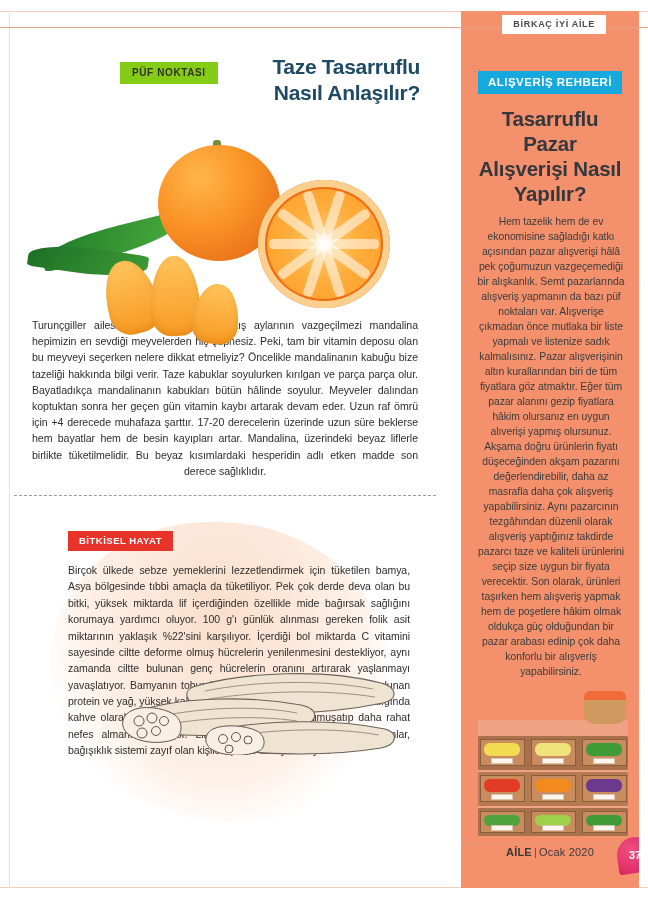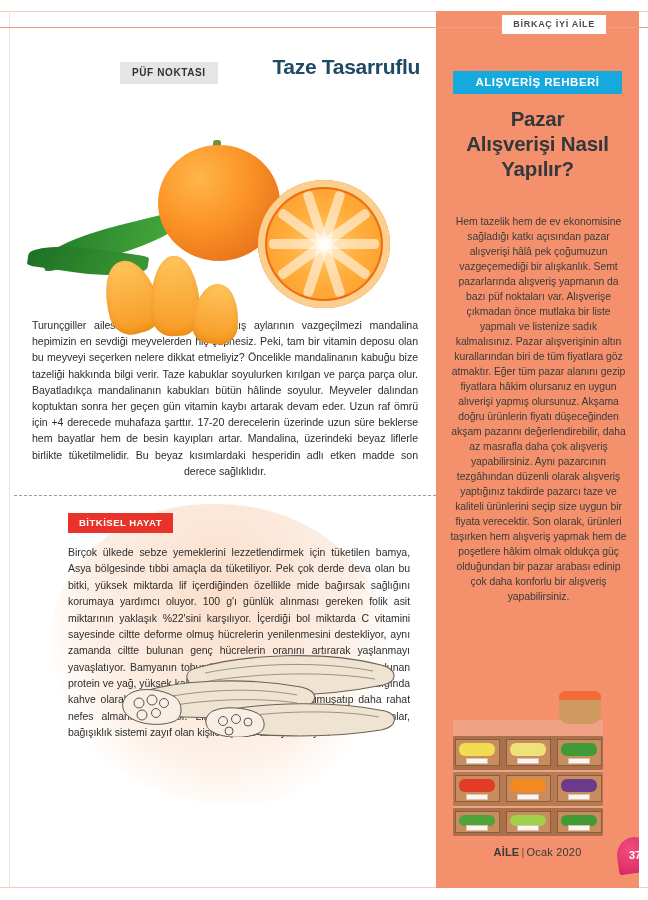--- a/index.html
+++ b/index.html
@@ -14,21 +14,21 @@
   
   .frame-top,.frame-bottom{position:absolute;left:0;right:0;height:1px;background:#f0cdbe;}
   .frame-top{top:11px;}
   .frame-bottom{bottom:12px;}
   .frame-left,.frame-right{position:absolute;top:11px;bottom:12px;width:1px;background:#f6ddd2;}
   .frame-left{left:9px;}
   .frame-right{right:9px;}
 
   
   .sidebar{
-    position:absolute;top:11px;right:9px;width:203px;bottom:12px;
+    position:absolute;top:11px;right:9px;width:178px;bottom:12px;
     background:#f4916c;overflow:hidden;
   }
   .sidebar-inner{position:relative;width:100%;height:100%;}
 
   
   .top-rule{position:absolute;top:27px;left:0;right:0;height:1px;background:#e8a184;z-index:3;}
   .kicker-box{
     position:absolute;top:15px;right:42px;z-index:4;
     background:#ffffff;padding:4px 11px 5px 11px;
     font-size:9px;letter-spacing:.7px;font-weight:700;color:#4a4a4a;
@@ -85,21 +85,21 @@
     display:flex;align-items:center;justify-content:center;
     z-index:6;
   }
   .pagenum span{transform:rotate(8deg);}
 
   
   .main{position:absolute;left:10px;top:28px;width:430px;bottom:12px;}
 
   .hero-head{position:relative;height:62px;margin-top:26px;}
   .pill-yellow{
-    position:absolute;left:110px;top:8px;background:#e5e5e5;color:#33312b;
+    position:absolute;left:110px;top:8px;background:#84cc16;color:#33312b;
     font-size:10px;font-weight:700;letter-spacing:.6px;padding:5px 12px 6px 12px;
   }
   .hero-title{
     position:absolute;right:20px;top:0;text-align:right;
     color:#1e4a63;font-size:21px;font-weight:700;line-height:1.22;letter-spacing:-.3px;
   }
 
   
   .photo{position:relative;height:195px;margin:4px 0 2px 0;}
   .leaf{position:absolute;background:#2f8f33;border-radius:60% 8% 60% 8%;}
@@ -132,21 +132,21 @@
     text-align:justify;text-align-last:center;
     font-size:10.6px;line-height:1.53;color:#2d2d2d;
     padding:0 22px 0 22px;letter-spacing:-.05px;
   }
 
   .dotted{
     margin:16px 4px 0 4px;border:0;border-top:1px dashed #8a8a8a;opacity:.85;height:0;
   }
 
   
-  .art2{position:relative;margin-top:14px;}
+  .art2{position:relative;margin-top:32px;}
   .wash{
     position:absolute;left:40px;top:-6px;width:340px;height:300px;
     background:radial-gradient(ellipse at 50% 30%,rgba(247,196,160,.55) 0%,rgba(247,200,165,.28) 55%,rgba(255,255,255,0) 75%);
     border-radius:48% 52% 45% 55%;
     z-index:0;
   }
   .art2-head{position:relative;z-index:2;height:28px;padding-left:58px;}
   .pill-red{
     position:absolute;left:58px;top:3px;background:#e8332a;color:#fff;
     font-size:9.5px;font-weight:700;letter-spacing:.5px;padding:4px 11px 5px 11px;
@@ -176,20 +176,21 @@
 
   <div class="top-rule"></div>
   <div class="kicker-box">BİRKAÇ İYİ AİLE</div>
 
   <div class="main">
 
     <div class="hero-head">
       <div class="pill-yellow">PÜF NOKTASI</div>
       <div class="hero-title">
         <div>Taze Tasarruflu</div>
+        <div>Nasıl Anlaşılır?</div>
       </div>
     </div>
 
     <div class="photo">
       <div class="leaf leaf-a"></div>
       <div class="leaf leaf-b"></div>
       <div class="stem"></div>
       <div class="mandarin-whole"></div>
       <div class="mandarin-cut">
         <div class="pulp">
@@ -252,20 +253,21 @@
       </svg>
     </div>
   </div>
 
   <div class="sidebar">
     <div class="sidebar-inner">
 
       <div class="side-badge">ALIŞVERİŞ REHBERİ</div>
 
       <div class="side-title">
+        <div>Tasarruflu</div>
         <div>Pazar</div>
         <div>Alışverişi Nasıl</div>
         <div>Yapılır?</div>
       </div>
 
       <div class="side-body">Hem tazelik hem de ev ekonomisine sağladığı katkı açısından pazar alışverişi hâlâ pek çoğumuzun vazgeçemediği bir alışkanlık. Semt pazarlarında alışveriş yapmanın da bazı püf noktaları var. Alışverişe çıkmadan önce mutlaka bir liste yapmalı ve listenize sadık kalmalısınız. Pazar alışverişinin altın kurallarından biri de tüm fiyatlara göz atmaktır. Eğer tüm pazar alanını gezip fiyatlara hâkim olursanız en uygun alıverişi yapmış olursunuz. Akşama doğru ürünlerin fiyatı düşeceğinden akşam pazarını değerlendirebilir, daha az masrafla daha çok alışveriş yapabilirsiniz. Aynı pazarcının tezgâhından düzenli olarak alışveriş yaptığınız takdirde pazarcı taze ve kaliteli ürünlerini seçip size uygun bir fiyata verecektir. Son olarak, ürünleri taşırken hem alışveriş yapmak hem de poşetlere hâkim olmak oldukça güç olduğundan bir pazar arabası edinip çok daha konforlu bir alışveriş yapabilirsiniz.</div>
 
       <div class="stall">
         <div class="stall-bg"></div>
         <div class="basket-top"></div>

